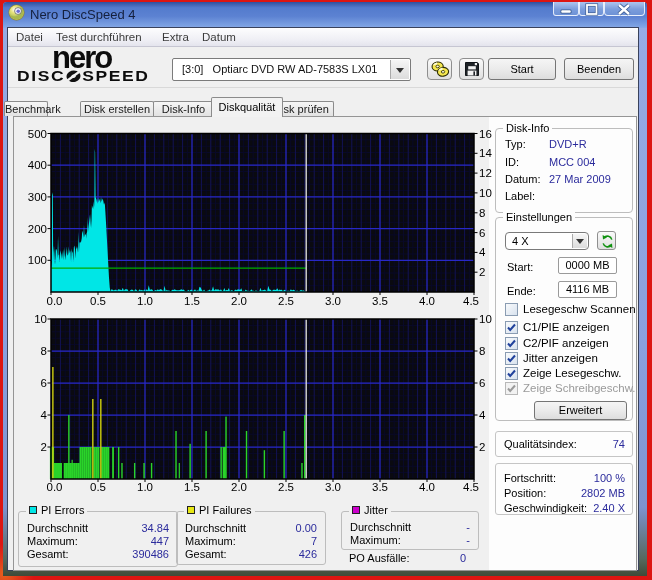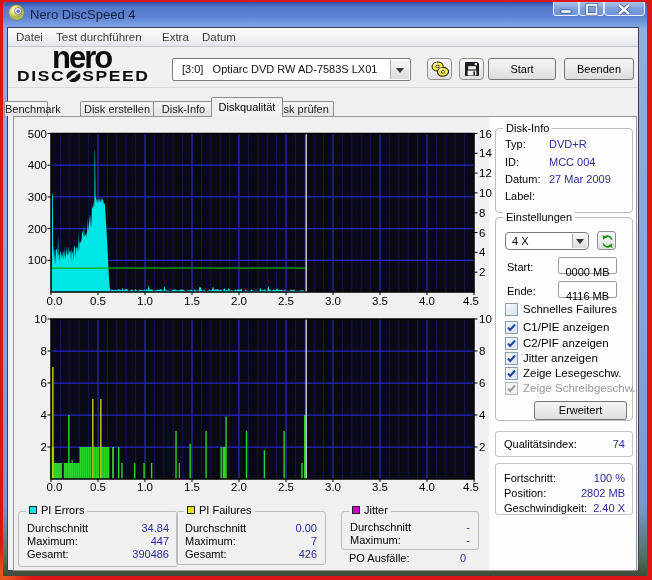--- a/index.html
+++ b/index.html
@@ -43,21 +43,21 @@
 .grp { position:absolute; border:1px solid #bdbdbd; border-radius:3px; }
 .grplbl { position:absolute; top:-7px; left:7px; background:#f0f0f0; font-size:11px; padding:0 3px; }
 .grplblw { position:absolute; top:-7px; left:7px; background:#fdfdfd; font-size:11px; padding:0 3px; }
 .sw { display:inline-block; width:8px; height:8px; border:1px solid #222; margin-right:4px; }
 .row { position:absolute; font-size:11px; color:#000; }
 .rv { position:absolute; font-size:11px; color:#2b2b9c; text-align:right; }
 .cb { position:absolute; width:13px; height:13px; border:1px solid #8a9cb2; background:linear-gradient(135deg,#f8fafc,#d8e2ee); }
 .cb.dis { border-color:#b8b8b8; background:#f2f2f2; }
 .cbl { position:absolute; font-size:11.5px; color:#000; }
 .ebox { position:absolute; width:59px; height:17px; background:#fff; border:1px solid #9a9a9a; border-radius:2px;
-  font-size:11px; text-align:center; padding-top:8px; color:#000; }
+  font-size:11px; text-align:center; padding-top:1px; color:#000; }
 .ibox { position:absolute; left:495px; width:138px; border:1px solid #c5c5c5; border-radius:3px; background:#fdfdfd; }
 </style></head><body>
 <div class="a" id="frame"></div>
 <div class="a" id="titlebar"></div>
 <div class="a" style="left:8px;top:4px"><svg width="17" height="17" viewBox="0 0 17 17">
 <circle cx="8.5" cy="8.5" r="7.6" fill="#e8e060" stroke="#8a7a20" stroke-width="0.8"></circle>
 <circle cx="8.5" cy="8.5" r="7.2" fill="url(#cdg)"></circle>
 <circle cx="10" cy="7" r="3.4" fill="#f5f8ff" stroke="#555" stroke-width="0.7"></circle>
 <circle cx="10.2" cy="7.2" r="1.8" fill="#6a6ad8"></circle>
 <defs>
@@ -575,21 +575,21 @@
 <path d="M2.6 1 L3 5.4 L7 3.4 Z" fill="#119111"></path>
 <path d="M3.2 9.4 A4.6 4.6 0 0 0 11 11.4" fill="none" stroke="#119111" stroke-width="1.5"></path>
 <path d="M12.4 14 L12 9.6 L8 11.6 Z" fill="#119111"></path>
 </svg></div>
   </div>
 <div class="row a" style="left:507px;top:261px">Start:</div>
 <div class="ebox" style="left:558px;top:257px">0000 MB</div>
 <div class="row a" style="left:507px;top:285px">Ende:</div>
 <div class="ebox" style="left:558px;top:281px">4116 MB</div>
 <div class="cb" style="left:505px;top:303px"></div>
-<div class="cbl" style="left:523px;top:303px">Schnelles Failures</div>
+<div class="cbl" style="left:523px;top:303px">Lesegeschw Scannen</div>
 <div class="cb" style="left:505px;top:321px">
     <svg width="11" height="11" viewBox="0 0 11 11" style="position:absolute;left:0px;top:0px">
       <path d="M2 5.5 L4.2 8 L9 2.5" fill="none" stroke="#21429c" stroke-width="2"></path>
     </svg>
   </div>
 <div class="cbl" style="left:523px;top:321px">C1/PIE anzeigen</div>
 <div class="cb" style="left:505px;top:337px">
     <svg width="11" height="11" viewBox="0 0 11 11" style="position:absolute;left:0px;top:0px">
       <path d="M2 5.5 L4.2 8 L9 2.5" fill="none" stroke="#21429c" stroke-width="2"></path>
     </svg>

